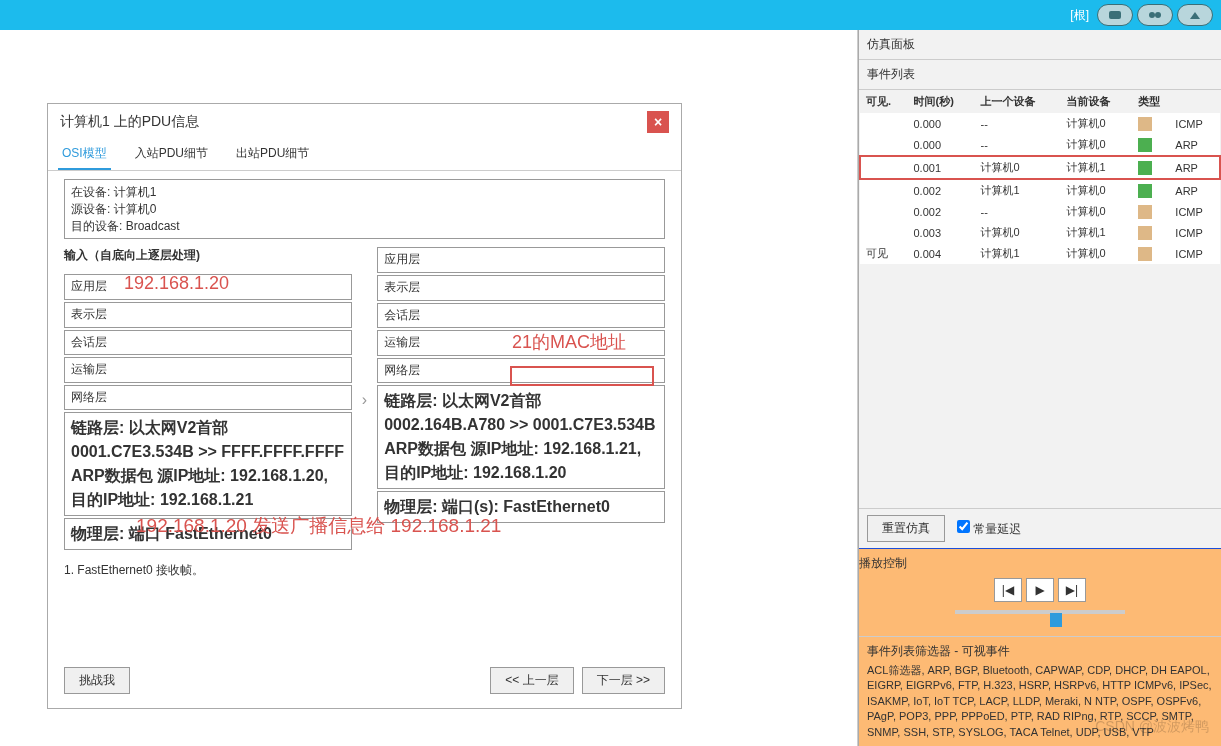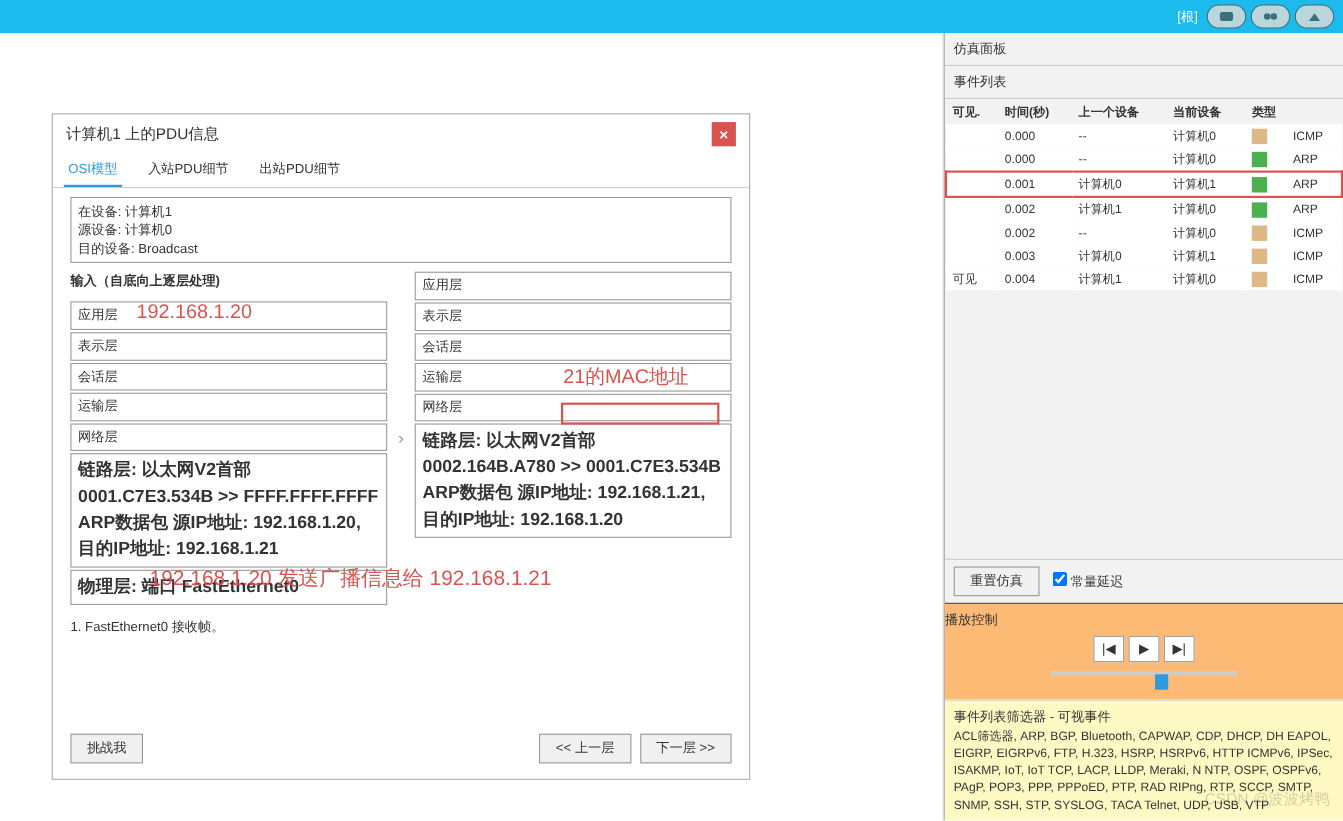--- a/index.html
+++ b/index.html
@@ -53,21 +53,21 @@
 .red-row-box { border: 2px solid #d9534f; }
 
 .reset-row { padding: 6px 8px; border-top: 1px solid #ccc; display: flex; align-items: center; gap: 12px; background: #f2f2f2; }
 .play-section { padding: 6px 0; border-top: 1px solid #1d4ed8; text-align: center; background: #fdba74; }
 .play-controls { display: flex; justify-content: center; gap: 4px; margin-top: 6px; }
 .play-btn { width: 28px; height: 24px; border: 1px solid #999; background: #fff; display: flex; align-items: center; justify-content: center; cursor: pointer; }
 .slider { width: 170px; margin: 8px auto 0; height: 20px; position: relative; }
 .slider-track { height: 4px; background: #ccc; margin-top: 8px; }
 .slider-thumb { position: absolute; left: 95px; top: 3px; width: 12px; height: 14px; background: #2f9bdc; }
 
-.filter-section { padding: 6px 8px; border-top: 1px solid #ccc; background: #fef9c3; font-size: 11px; line-height: 1.4; overflow: hidden; }
+.filter-section { padding: 6px 8px; border-top: 1px solid #ccc; background: #fdba74; font-size: 11px; line-height: 1.4; overflow: hidden; }
 .filter-title { font-size: 12px; margin-bottom: 3px; }
 .watermark { position: absolute; right: 12px; bottom: 10px; color: rgba(0,0,0,0.18); font-size: 14px; }
 .spacer-flex { flex: 1; }
 </style>
 </head>
 <body>
 
 <div class="topbar">
   <span class="root-label">[根]</span>
   <span class="pill">
@@ -127,20 +127,21 @@
             <div class="detail">物理层: 端口 FastEthernet0</div>
           </div>
           <div style="display:flex;align-items:center;font-size:16px;color:#999;">›</div>
           <div class="col">
             <div class="layer-box">应用层</div>
             <div class="layer-box">表示层</div>
             <div class="layer-box">会话层</div>
             <div class="layer-box">运输层</div>
             <div class="layer-box">网络层</div>
             <div class="detail">链路层: 以太网V2首部 0002.164B.A780 &gt;&gt; 0001.C7E3.534B ARP数据包 源IP地址: 192.168.1.21, 目的IP地址: 192.168.1.20</div>
+            <div class="detail">物理层: 端口(s): FastEthernet0</div>
           </div>
         </div>
         <div class="process-line">1. FastEthernet0 接收帧。</div>
       </div>
       <div style="position:absolute;bottom:14px;left:16px;right:16px;display:flex;">
         <span class="btn">挑战我</span>
         <span style="flex:1"></span>
         <span class="btn">&lt;&lt; 上一层</span>
         <span style="width:8px"></span>
         <span class="btn">下一层 &gt;&gt;</span>

